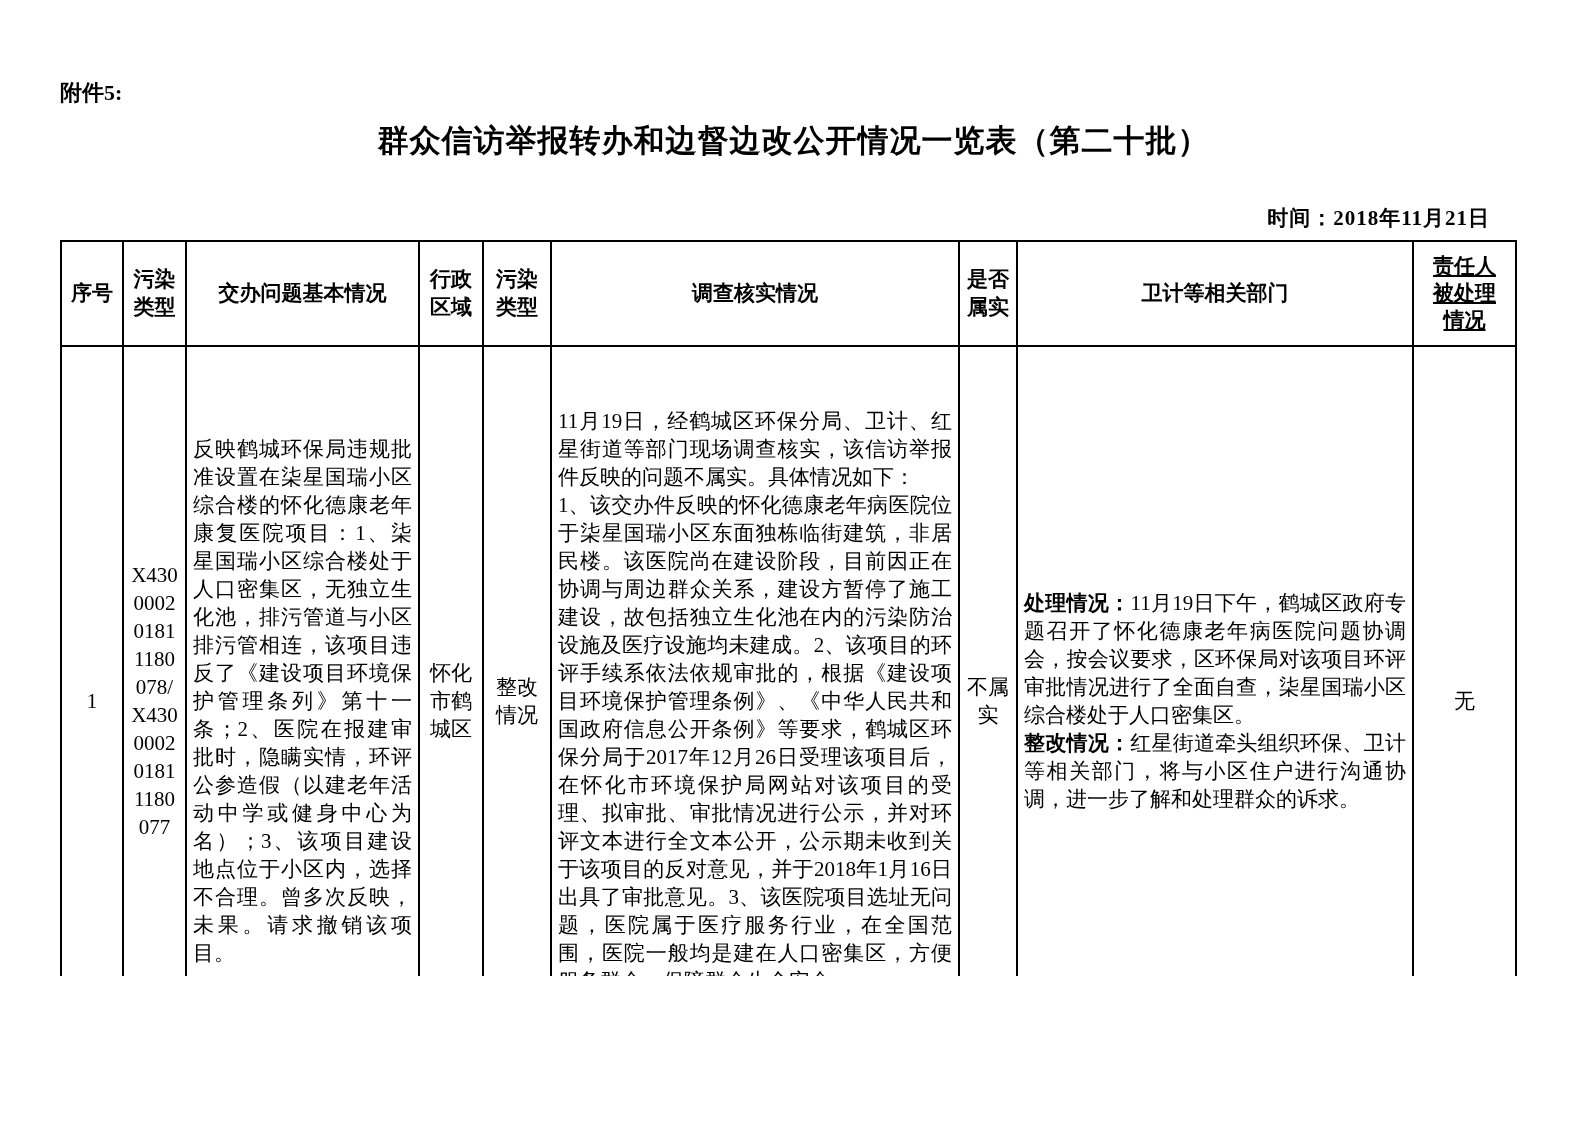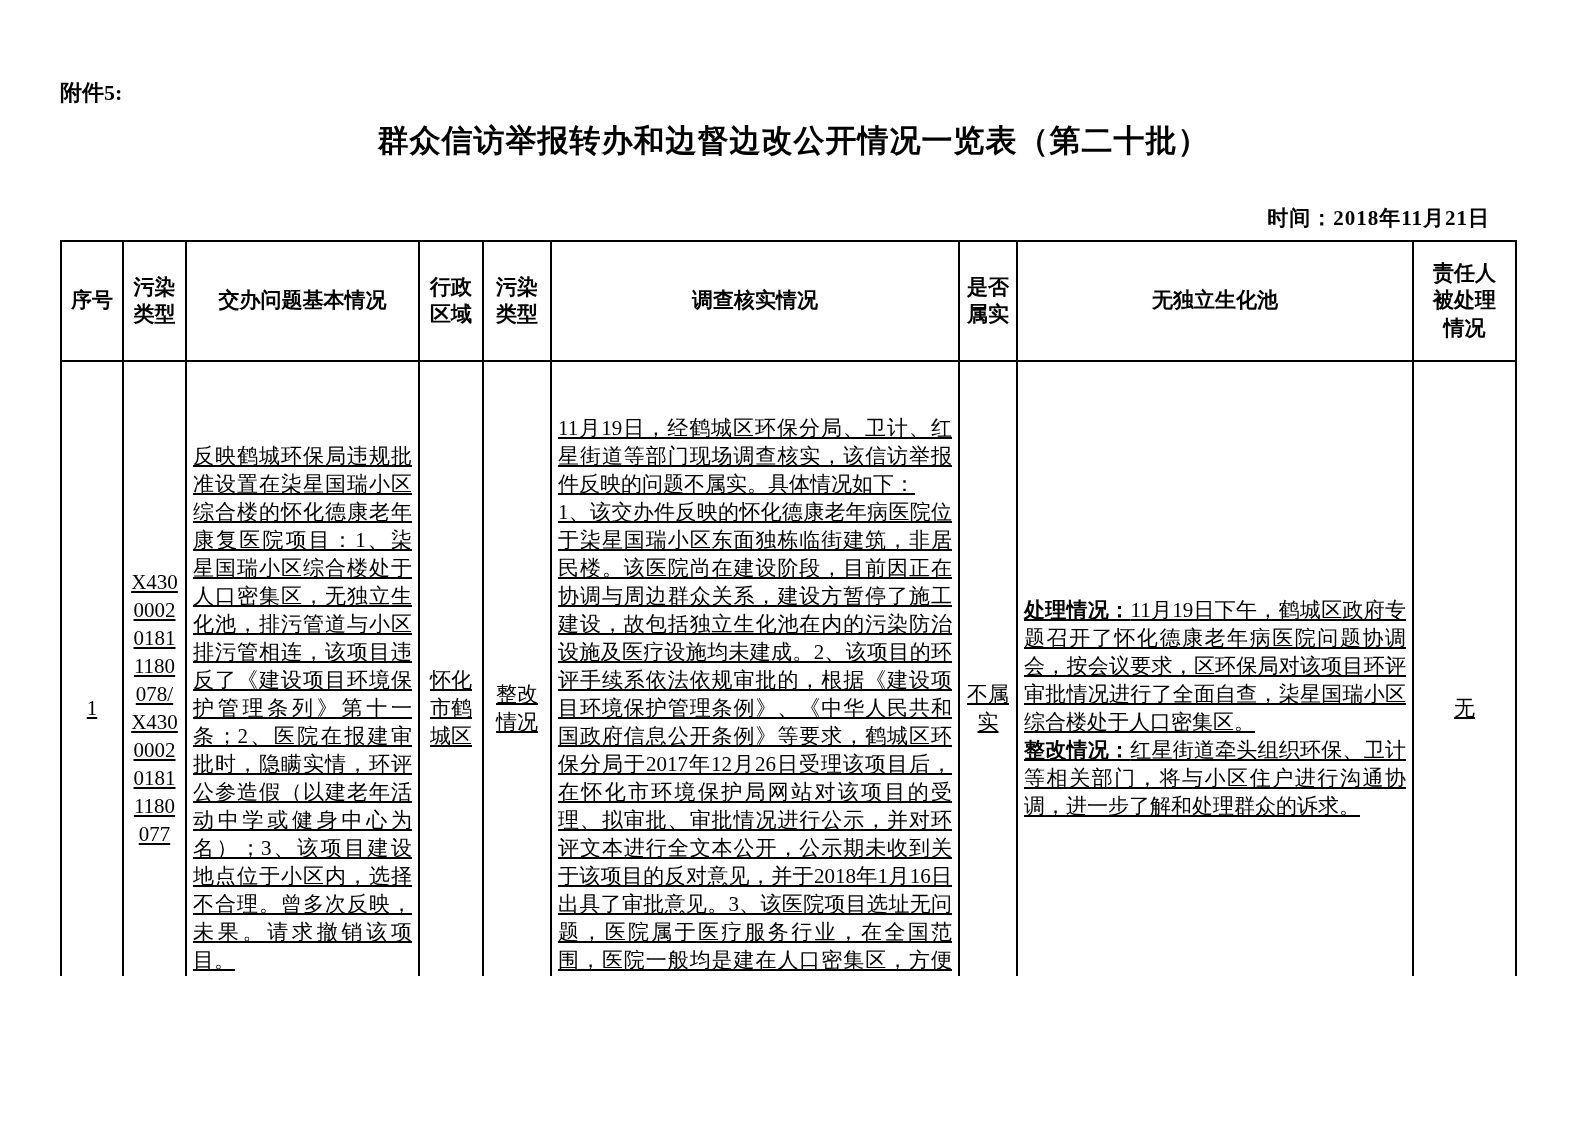--- a/index.html
+++ b/index.html
@@ -34,27 +34,27 @@
     vertical-align:middle;
     overflow:hidden;
   }
   .doc thead tr { height:105px; }
   .doc th {
     font-size:21px; font-weight:bold;
     text-align:center; padding:2px 4px;
     line-height:1.3;
   }
   .doc td {
-    font-size:21px; line-height:28px; padding:2px 6px;text-decoration:underline;
+    font-size:21px; line-height:28px; padding:2px 6px;
   }
   .c-center { text-align:center; }
   .c-break  { word-break:break-all; padding:2px 3px; font-size:20px; line-height:28px; }
   .c-text   { text-align:justify; padding:4px 9px; }
   .c-text p { margin:0; }
-  .hdr-narrow { width:72px; margin:16px auto; }
+  .hdr-narrow { width:72px; margin:8px auto;text-decoration:underline; }
   .lead { font-weight:bold; }
   .footer {
     position:absolute; left:0; right:0; top:1060px;
     text-align:center; font-size:15px; letter-spacing:2px;
   }
 </style>
 </head>
 <body>
 
 <div class="page">
@@ -79,21 +79,21 @@
     </colgroup>
     <thead>
       <tr>
         <th>序号</th>
         <th>污染类型</th>
         <th>交办问题基本情况</th>
         <th>行政区域</th>
         <th>污染类型</th>
         <th>调查核实情况</th>
         <th>是否属实</th>
-        <th>无独立生化池</th>
+        <th>卫计等相关部门</th>
         <th>
           <div class="hdr-narrow">责任人被处理情况</div>
         </th>
       </tr>
     </thead>
     <tbody>
       <tr>
         <td class="c-center">1</td>
         <td class="c-center c-break">X430000201811180078/X430000201811180077</td>
         <td class="c-text">反映鹤城环保局违规批准设置在柒星国瑞小区综合楼的怀化德康老年康复医院项目：1、柒星国瑞小区综合楼处于人口密集区，无独立生化池，排污管道与小区排污管相连，该项目违反了《建设项目环境保护管理条列》第十一条；2、医院在报建审批时，隐瞒实情，环评公参造假（以建老年活动中学或健身中心为名）；3、该项目建设地点位于小区内，选择不合理。曾多次反映，未果。请求撤销该项目。</td>

